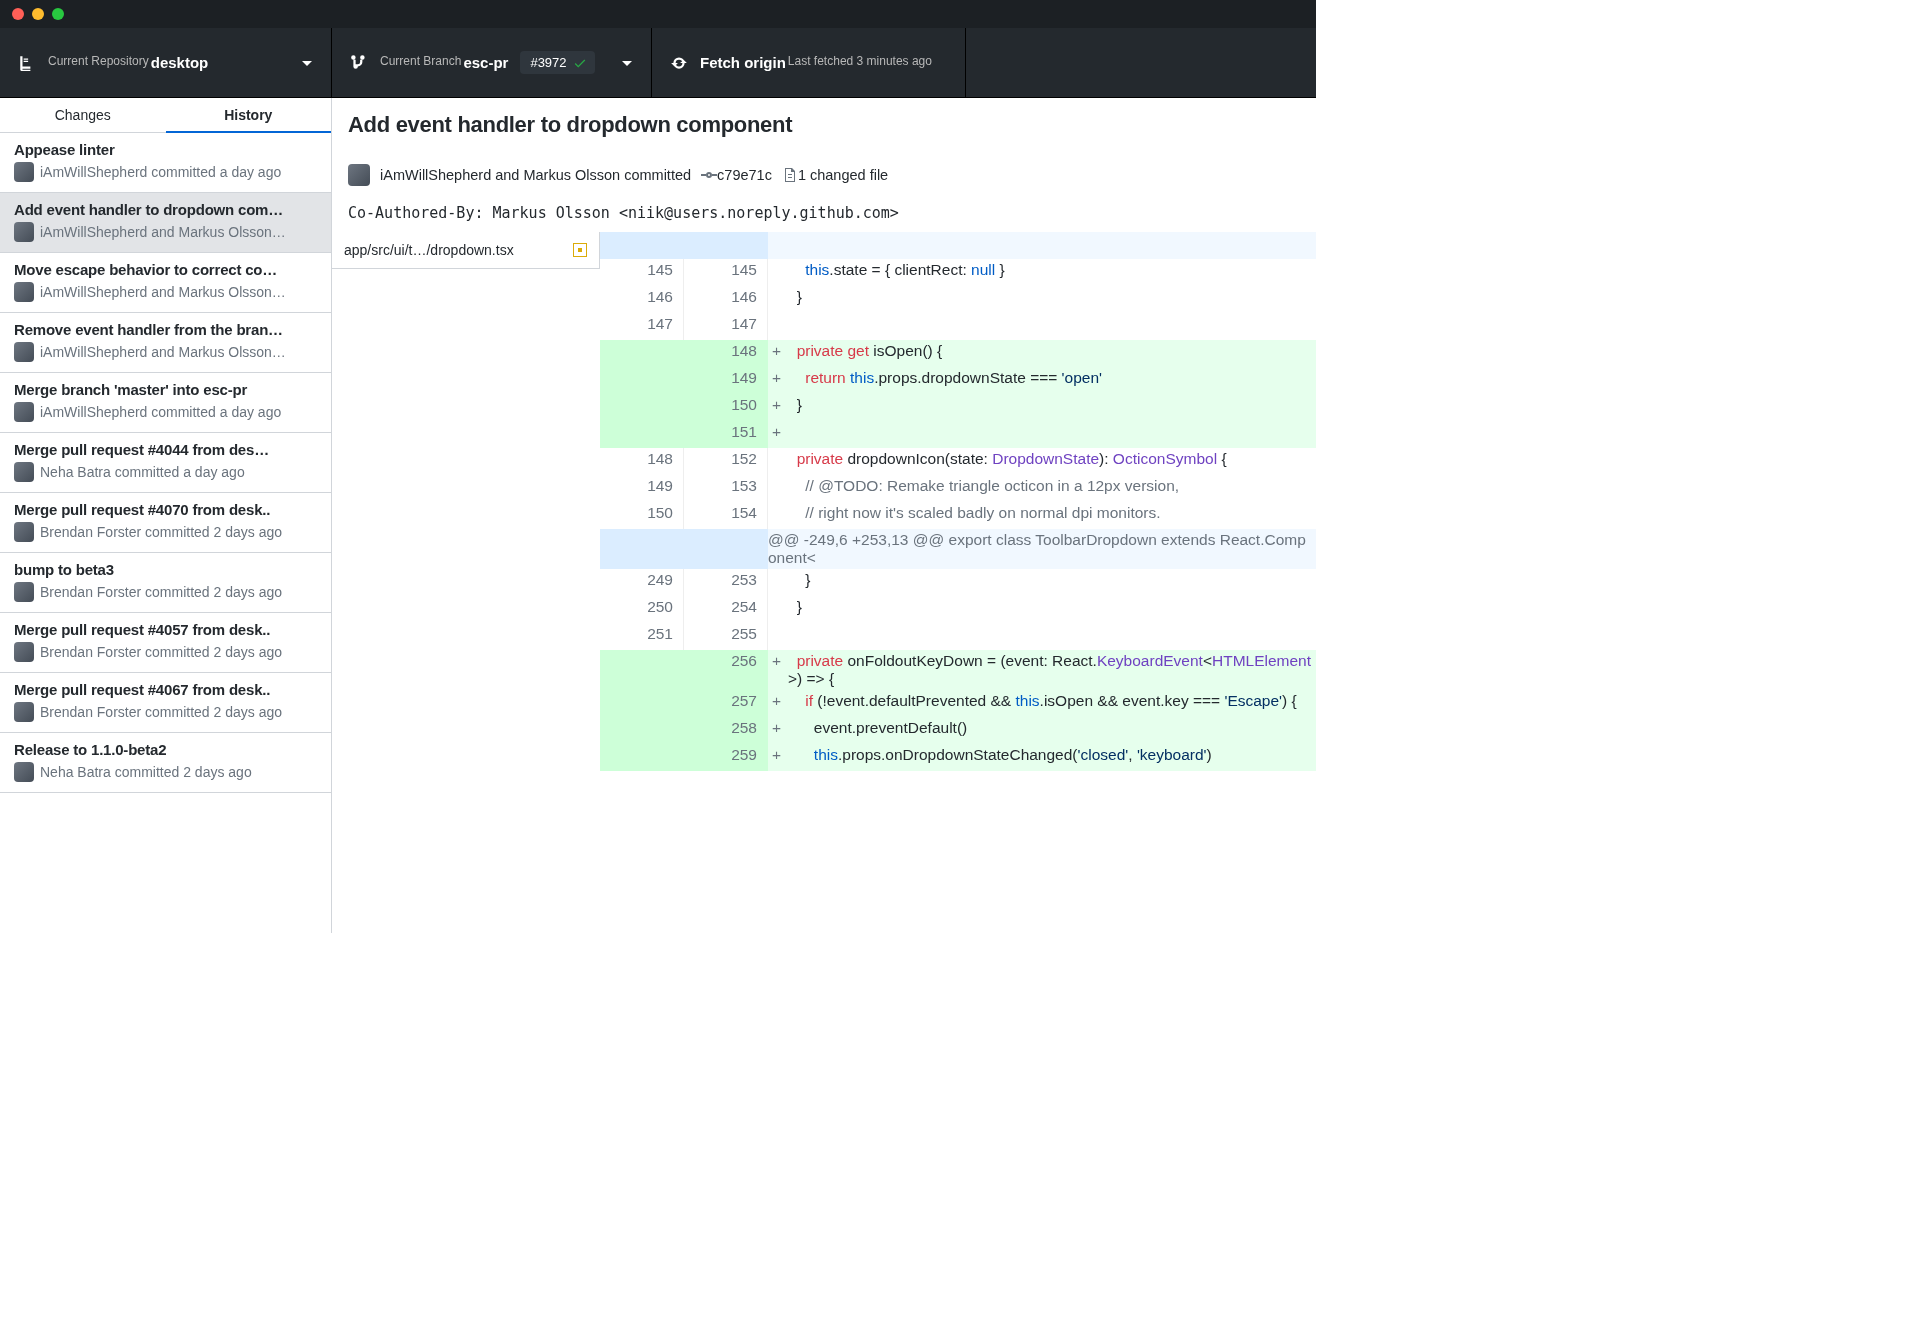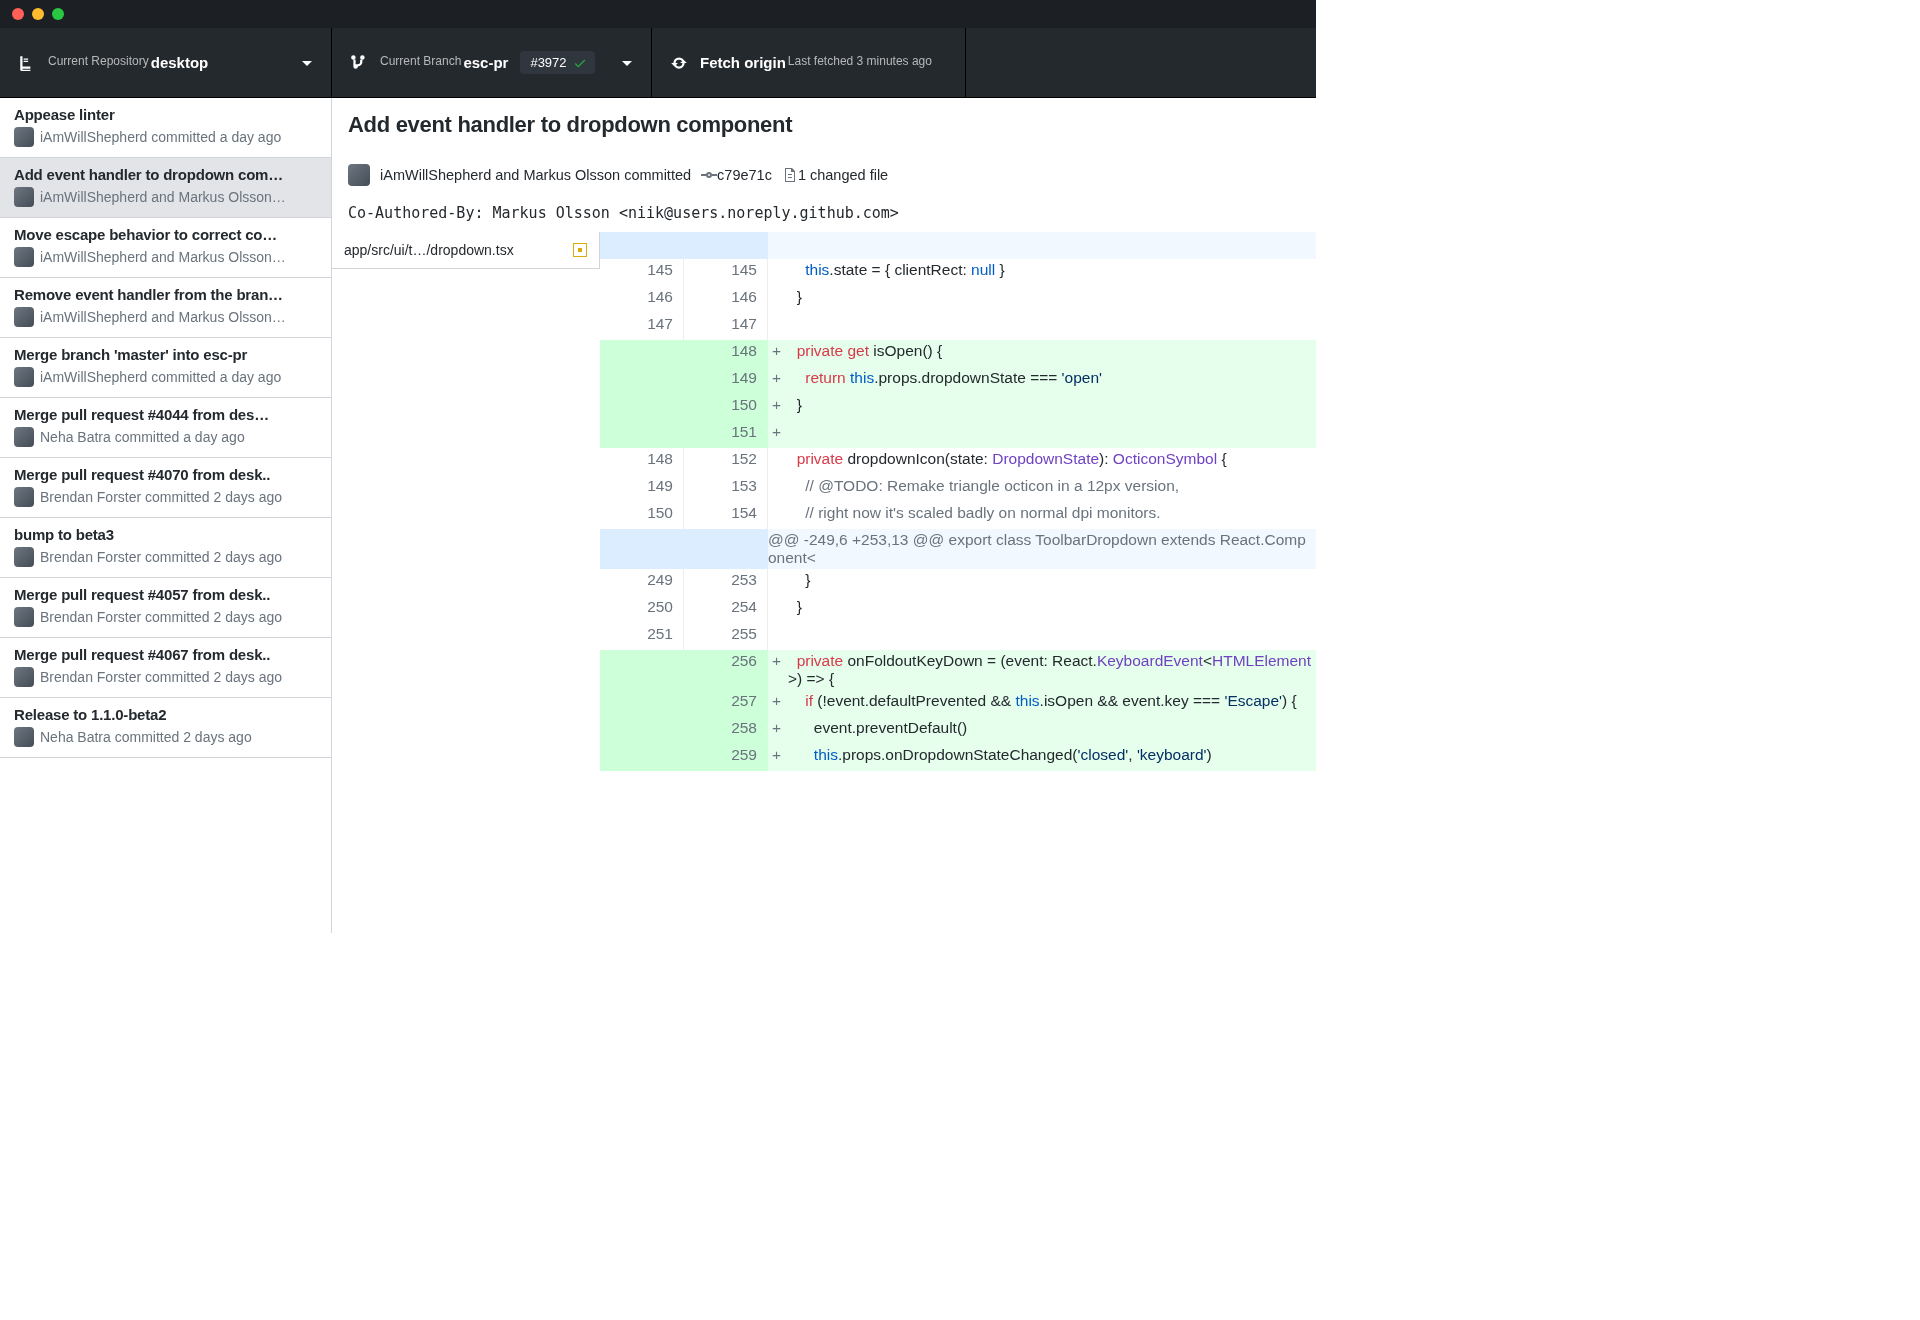--- a/index.html
+++ b/index.html
@@ -129,20 +129,24 @@
       </svg>
     <div class="tb-text">
       <div class="tb-value" style="font-size:15px">Fetch origin</div>
       <div class="tb-label">Last fetched 3 minutes ago</div>
     </div>
   </div>
 </div>
 
 <div class="content">
   <div class="sidebar">
+    <div class="tabs">
+      <div class="tab">Changes</div>
+      <div class="tab active">History</div>
+    </div>
     <div class="commit-list" id="commit-list">
         <div class="commit-item">
           <div class="commit-title">Appease linter</div>
   <div class="commit-meta">
             <div class="avatar"></div>
             <span>iAmWillShepherd committed a day ago</span>
           </div>
         </div>
         <div class="commit-item selected">
           <div class="commit-title">Add event handler to dropdown com…</div>

